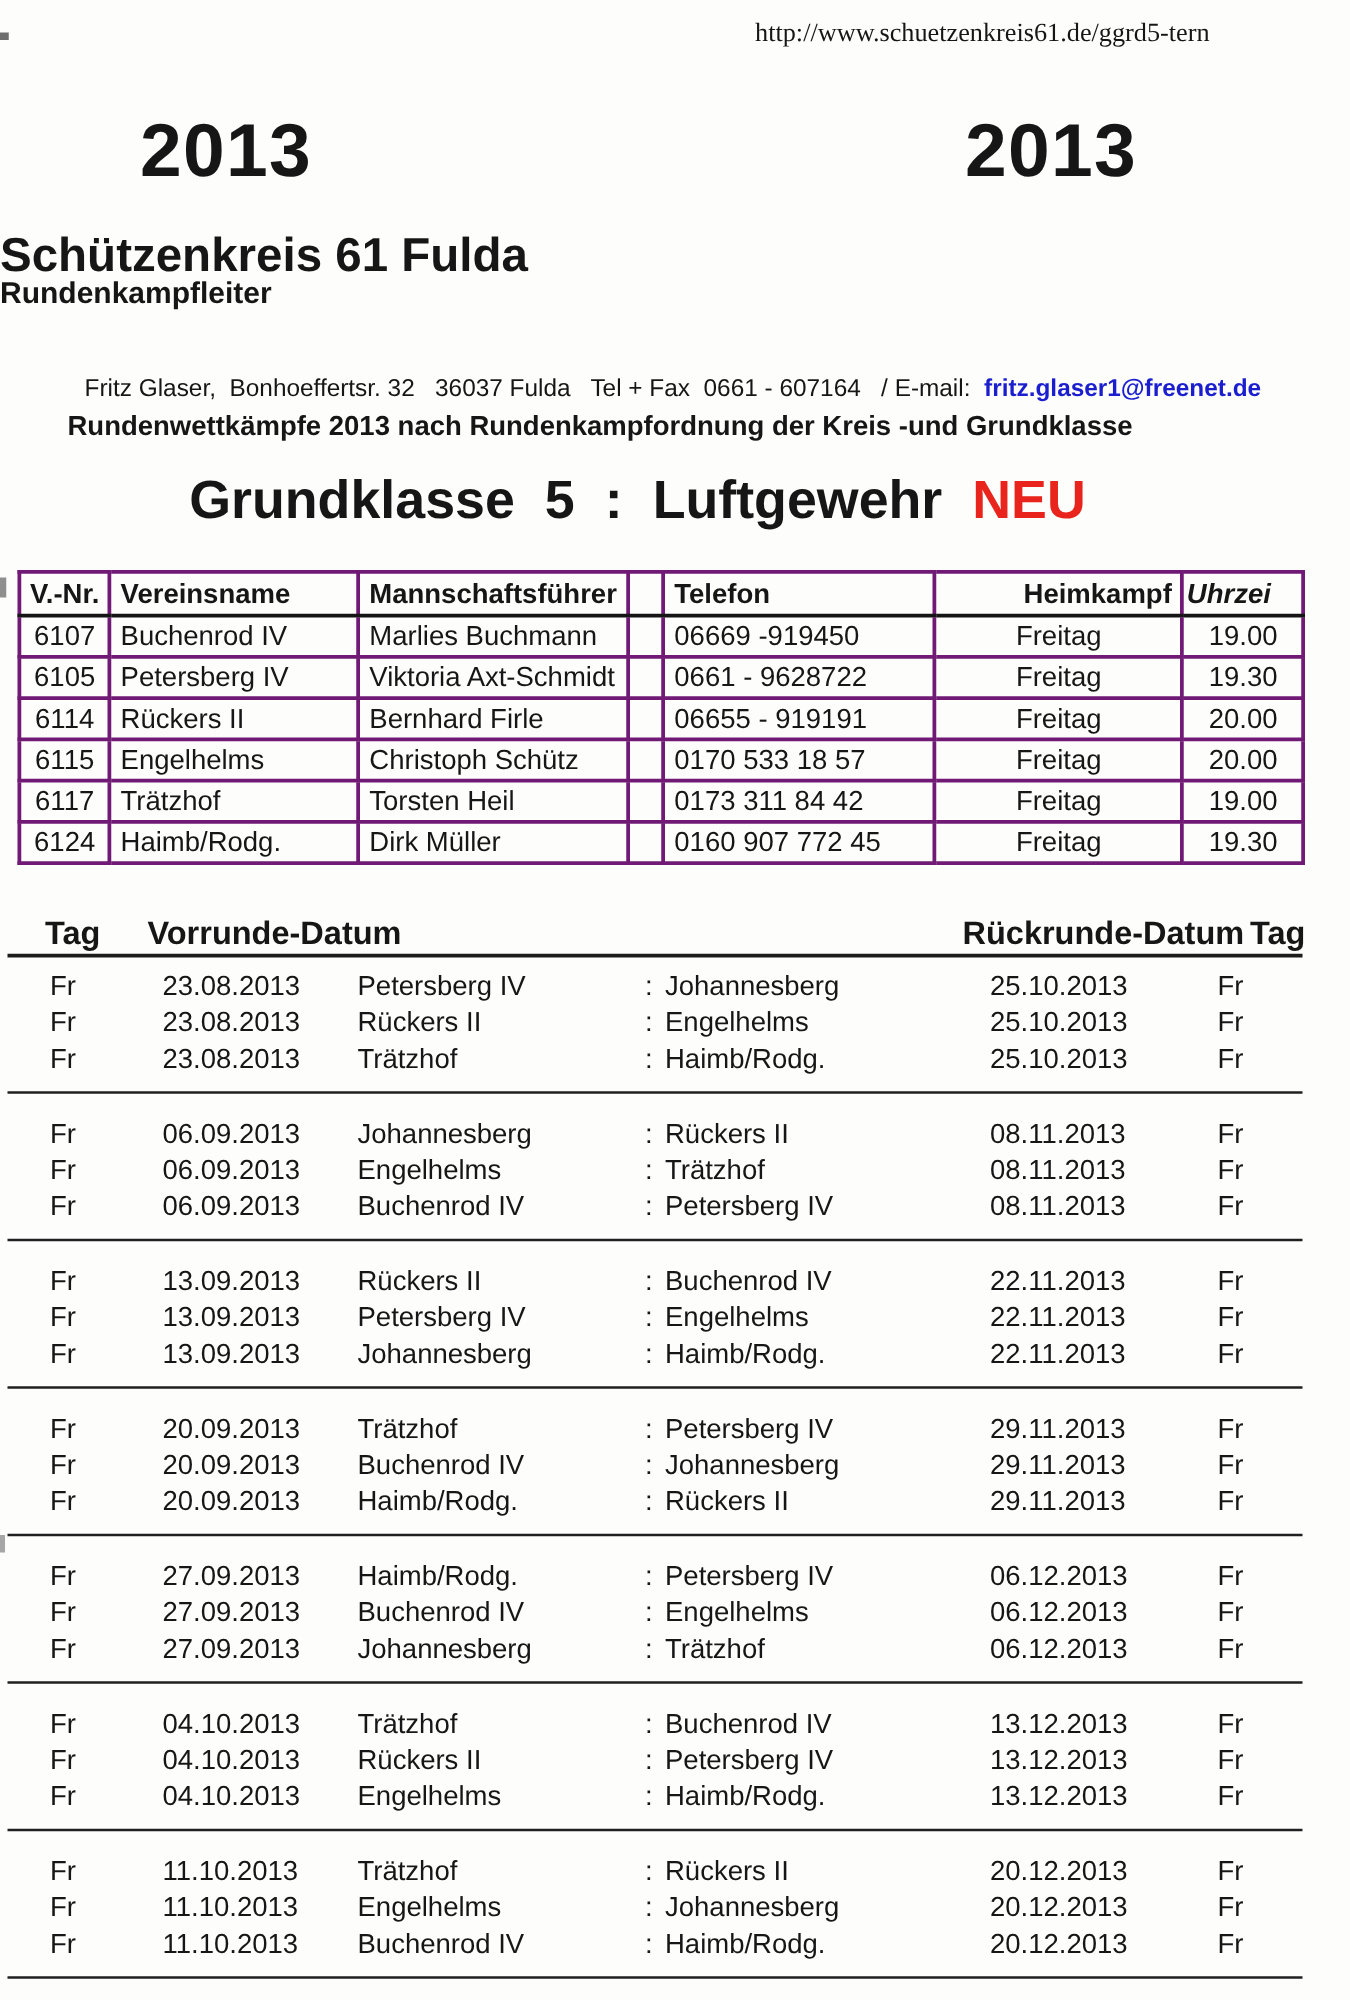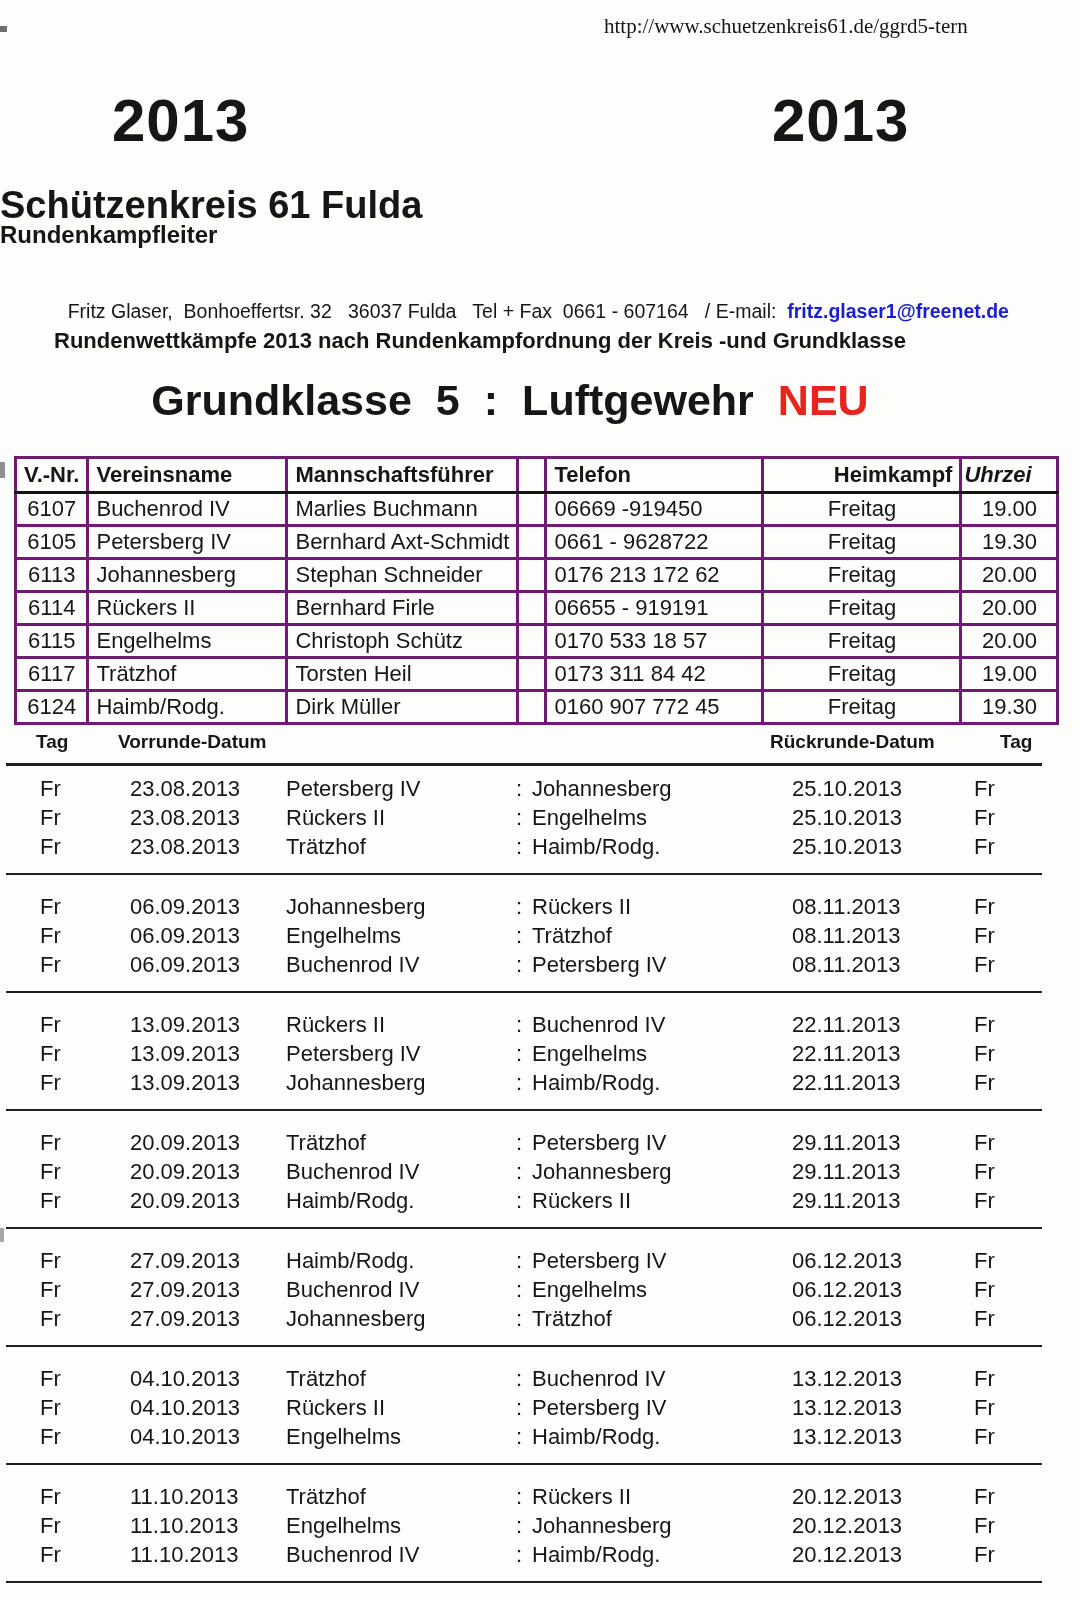--- a/index.html
+++ b/index.html
@@ -26,21 +26,21 @@
               font-size:22px;table-layout:fixed;}
   table.teams th,table.teams td{border:3px solid #701a75;padding:1px 7px;
               white-space:nowrap;overflow:hidden;height:28px;}
   table.teams th{border-bottom:3px solid #151515;text-align:left;font-size:22px;height:30px;}
   table.teams th.c5{text-align:right;margin-left:28px;}
   table.teams th.c6{padding:1px 2px;font-style:italic;}
   table.teams td.c0{text-align:center;}
   table.teams td.c5,table.teams td.c6{text-align:center;}
   
   .sched-header{position:absolute;top:731px;left:0;width:1080px;height:30px;
-                font-size:19px;font-weight:bold;}
+                font-size:26px;font-weight:bold;}
   .sched-header span{position:absolute;white-space:nowrap;}
   .sh-tag-left{left:36px;}
   .sh-vorrunde{left:118px;}
   .sh-rueckrunde{left:770px;}
   .sh-tag-right{left:1000px;}
   .sched-rule{position:absolute;top:763px;left:6px;width:1036px;border-top:3px solid #1c1c1c;}
   .schedule{position:absolute;top:776px;left:0;width:1080px;}
   .group{position:relative;height:118px;}
   .mrow{position:relative;height:29px;font-size:22px;}
   .mrow span{position:absolute;white-space:nowrap;top:0;}
@@ -113,34 +113,25 @@
           <td class="c1">Buchenrod IV</td>
           <td class="c2">Marlies Buchmann</td>
           <td class="c3"></td>
           <td class="c4">06669 -919450</td>
           <td class="c5">Freitag</td>
           <td class="c6">19.00</td>
         </tr>
         <tr>
           <td class="c0">6105</td>
           <td class="c1">Petersberg IV</td>
-          <td class="c2">Bernhard Axt-Schmidt</td>
+          <td class="c2">Viktoria Axt-Schmidt</td>
           <td class="c3"></td>
           <td class="c4">0661 - 9628722</td>
           <td class="c5">Freitag</td>
           <td class="c6">19.30</td>
-        </tr>
-        <tr>
-          <td class="c0">6113</td>
-          <td class="c1">Johannesberg</td>
-          <td class="c2">Stephan Schneider</td>
-          <td class="c3"></td>
-          <td class="c4">0176 213 172 62</td>
-          <td class="c5">Freitag</td>
-          <td class="c6">20.00</td>
         </tr>
         <tr>
           <td class="c0">6114</td>
           <td class="c1">Rückers II</td>
           <td class="c2">Bernhard Firle</td>
           <td class="c3"></td>
           <td class="c4">06655 - 919191</td>
           <td class="c5">Freitag</td>
           <td class="c6">20.00</td>
         </tr>

